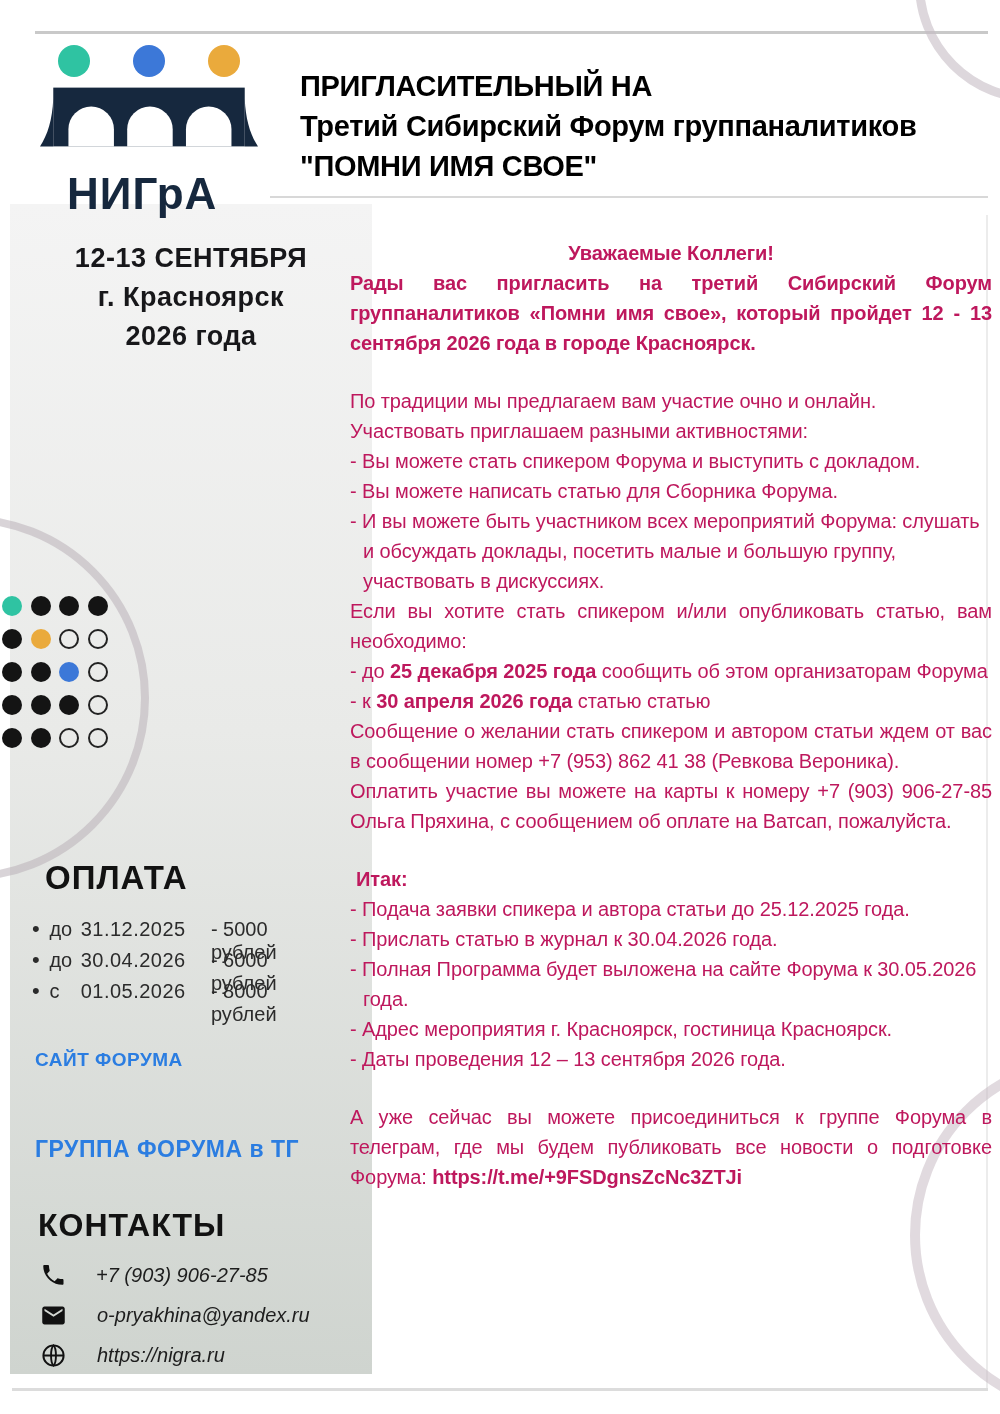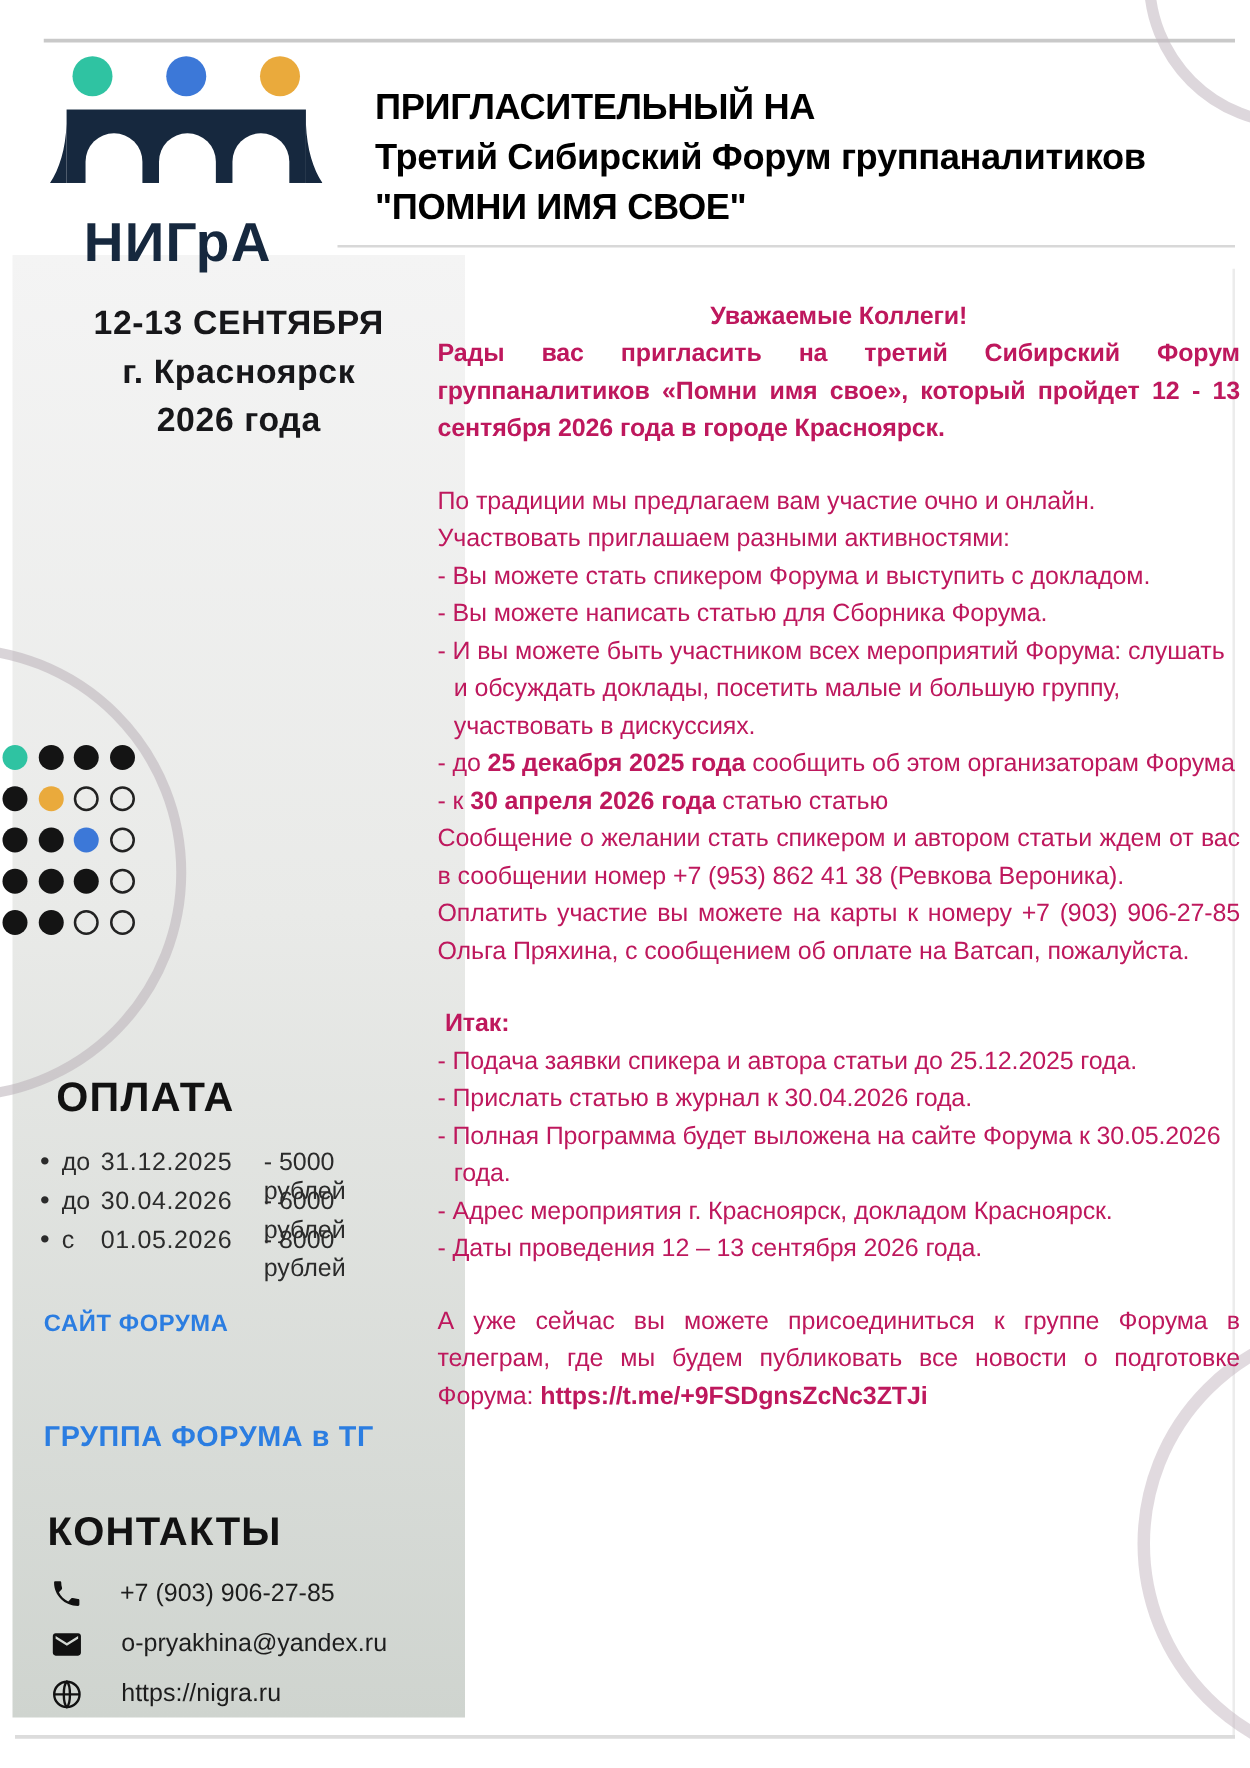--- a/index.html
+++ b/index.html
@@ -35,21 +35,21 @@
   .dot.outline{background:transparent;border:2px solid #222;width:16px;height:16px;}
   .pay-title{position:absolute;left:35px;top:655px;font-size:33px;font-weight:800;color:#121212;letter-spacing:1px;}
   .pay-list{position:absolute;left:22px;top:712px;width:290px;font-size:20px;color:#2b2b2b;}
   .pay-row{display:flex;align-items:baseline;height:31px;}
   .pay-bullet{width:20px;font-size:22px;}
   .pay-prefix{width:36px;}
   .pay-date{width:150px;letter-spacing:0.5px;}
   .link-site{position:absolute;left:25px;top:845px;font-size:19px;font-weight:800;letter-spacing:0.5px;cursor:pointer;}
   .link-tg{position:absolute;left:25px;top:932px;font-size:23px;font-weight:800;letter-spacing:0.5px;cursor:pointer;}
   .contacts-title{position:absolute;left:28px;top:1003px;font-size:32px;font-weight:800;color:#121212;letter-spacing:1px;}
-  .contact-row{position:absolute;left:30px;display:flex;align-items:center;gap:30px;font-size:20px;color:#1d1d1d;}
+  .contact-row{position:absolute;left:30px;display:flex;align-items:center;gap:30px;font-size:20px;color:#1d1d1d;font-style:italic;}
   .contact-row svg{flex:0 0 auto;}
   
   .main{position:absolute;left:350px;top:238px;width:642px;z-index:2;
         font-size:20px;line-height:30px;color:#be185d;letter-spacing:-0.1px;}
   .main p,.main div.line{margin:0;}
   .greeting{text-align:center;font-weight:700;}
   .bold{font-weight:700;}
   .j{text-align:justify;text-align-last:left;}
   .hang{padding-left:13px;text-indent:-13px;}
   .gap{height:28px;}
@@ -178,28 +178,29 @@
 
   <div class="main">
     <p class="greeting">Уважаемые Коллеги!</p>
     <p class="bold j">Рады вас пригласить на третий Сибирский Форум группаналитиков  «Помни имя свое», который пройдет 12 - 13 сентября 2026 года в городе Красноярск.</p>
     <div class="gap"></div>
     <div class="line">По традиции мы предлагаем вам участие очно и онлайн.</div>
     <div class="line">Участвовать приглашаем разными активностями:</div>
     <div class="line hang">- Вы можете стать спикером Форума и выступить с докладом.</div>
     <div class="line hang">- Вы можете написать статью для Сборника Форума.</div>
     <div class="line hang">- И вы можете быть участником всех мероприятий Форума: слушать и обсуждать доклады, посетить малые  и большую группу, участвовать в дискуссиях.</div>
+    <p class="j">Если вы хотите стать спикером и/или опубликовать статью, вам необходимо:</p>
     <p class="j"><span>- до </span><span style="font-weight: 700;">25 декабря 2025 года</span><span> сообщить об этом организаторам Форума</span></p>
     <p><span>- к </span><span style="font-weight: 700;">30 апреля 2026 года</span><span> статью статью</span></p>
     <p class="j">Сообщение о желании стать спикером и автором статьи ждем от вас в сообщении номер +7 (953) 862 41 38 (Ревкова Вероника).</p>
     <p class="j">Оплатить участие вы можете на карты к номеру +7 (903) 906-27-85 Ольга Пряхина, с сообщением об оплате на Ватсап, пожалуйста.</p>
     <div class="gap"></div>
     <div class="summary-title">Итак:</div>
     <div class="line hang">- Подача заявки спикера и автора статьи до 25.12.2025 года.</div>
     <div class="line hang">- Прислать статью в журнал к 30.04.2026 года.</div>
     <div class="line hang">- Полная Программа будет выложена на сайте Форума к 30.05.2026 года.</div>
-    <div class="line hang">- Адрес мероприятия г. Красноярск, докладом Красноярск.</div>
+    <div class="line hang">- Адрес мероприятия г. Красноярск, гостиница Красноярск.</div>
     <div class="line hang">- Даты проведения 12 – 13 сентября 2026 года.</div>
     <div class="gap"></div>
     <p class="j"><span>А уже сейчас вы можете присоединиться к группе Форума в телеграм, где мы будем публиковать все новости о подготовке Форума:  </span><span style="font-weight: 700;">https://t.me/+9FSDgnsZcNc3ZTJi</span></p>
   </div>
 
 </div>
 
 </body></html>

